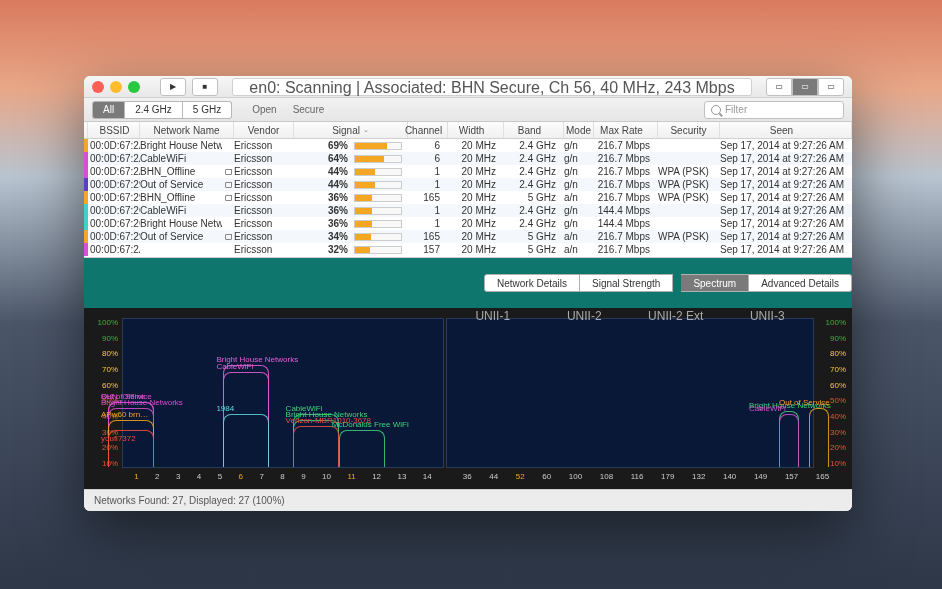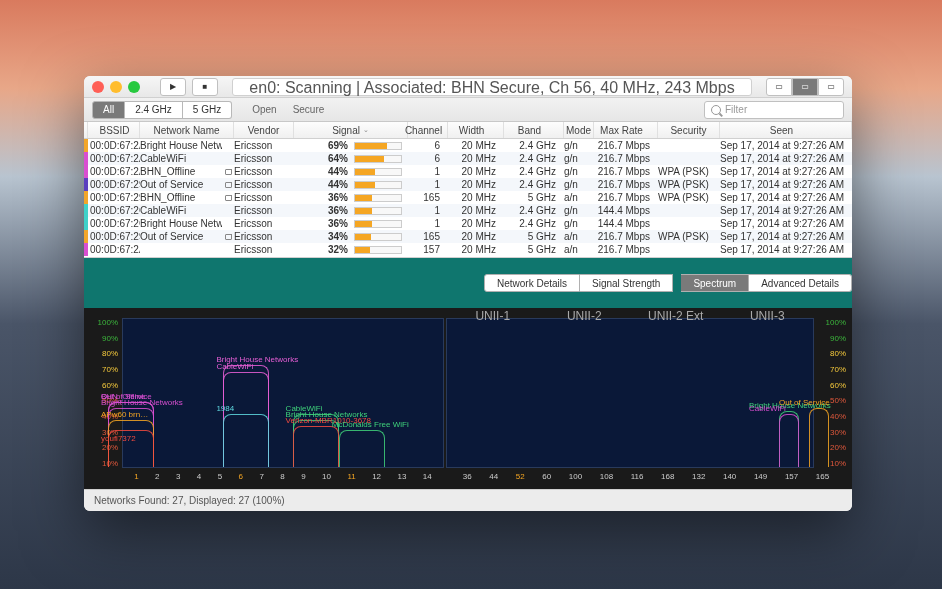--- a/index.html
+++ b/index.html
@@ -424,21 +424,21 @@
           <span>14</span>
         </div>
       <div class="xaxis-5" id="xaxis5">
           <span>36</span>
           <span>44</span>
           <span class="hl">52</span>
           <span>60</span>
           <span>100</span>
           <span>108</span>
           <span>116</span>
-          <span>168</span>
+          <span>179</span>
           <span>132</span>
           <span>140</span>
           <span>149</span>
           <span>157</span>
           <span>165</span>
         </div>
     </div>
   </div>
 
   <div class="status">

